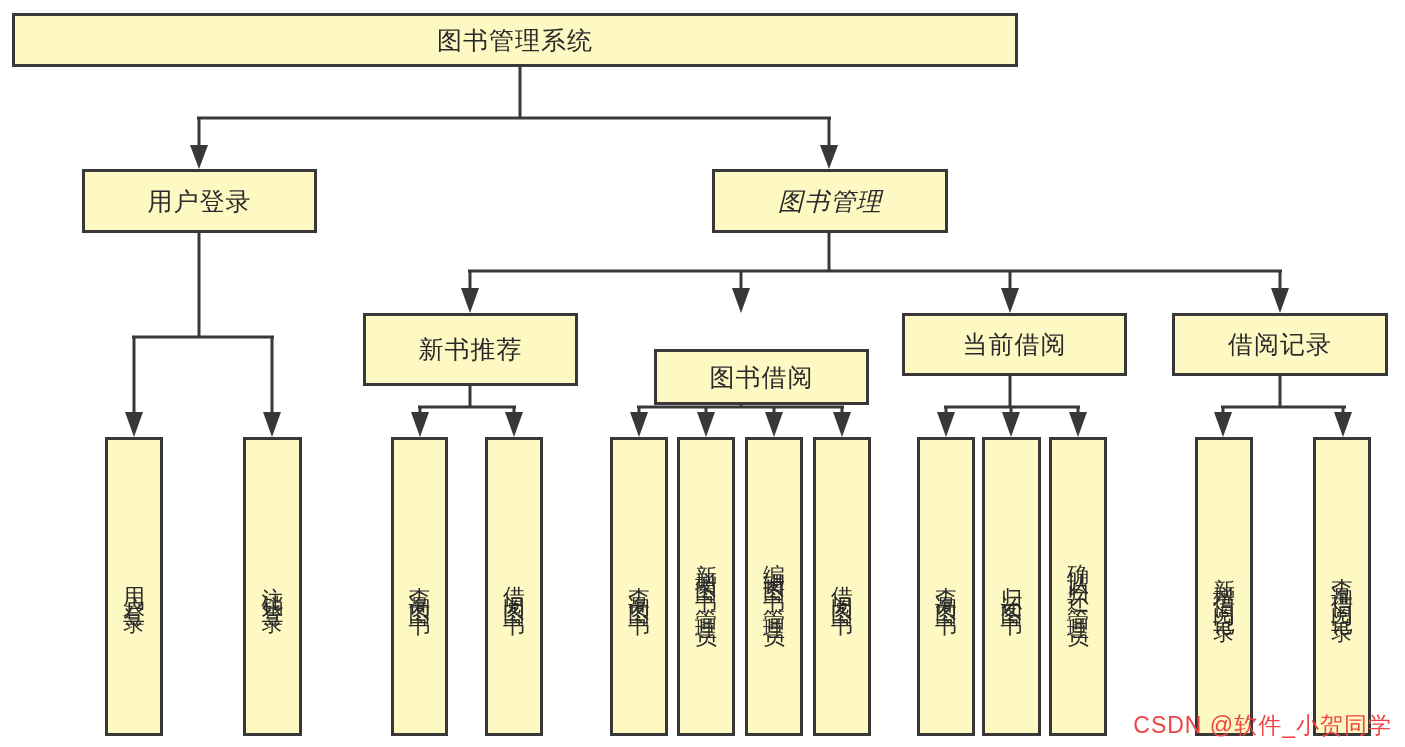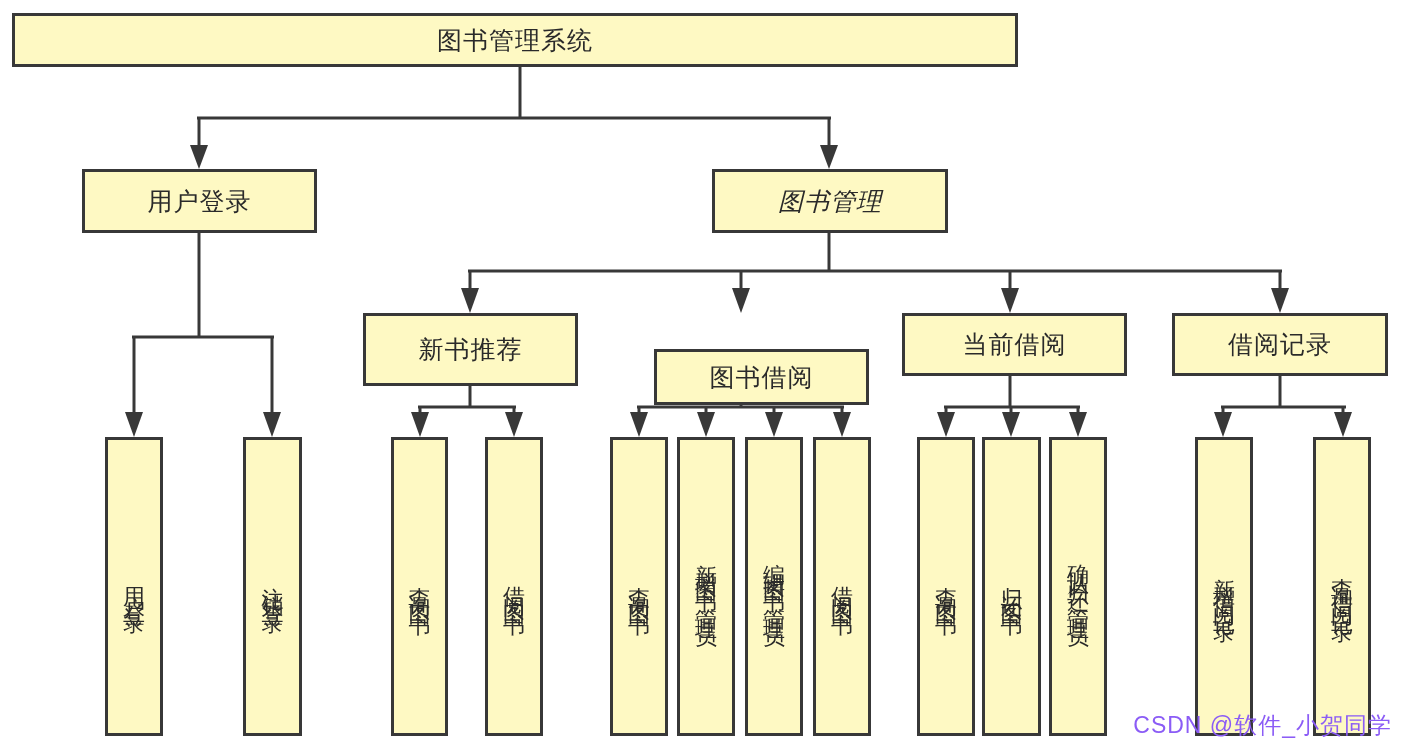--- a/index.html
+++ b/index.html
@@ -38,21 +38,21 @@
     text-orientation: mixed;
     font-size: 22px;
     letter-spacing: 9px;
     line-height: 1;
   }
   .watermark {
     position: absolute;
     right: 13px;
     bottom: 6px;
     font-size: 23px;
-    color: #8b5cf6;
+    color: #ef4444;
     letter-spacing: 1px;
     white-space: nowrap;
   }
 </style>
 </head>
 <body>
 
 <div class="stage">
 
   <svg class="connector-svg" viewBox="0 0 1405 747" xmlns="http://www.w3.org/2000/svg">

